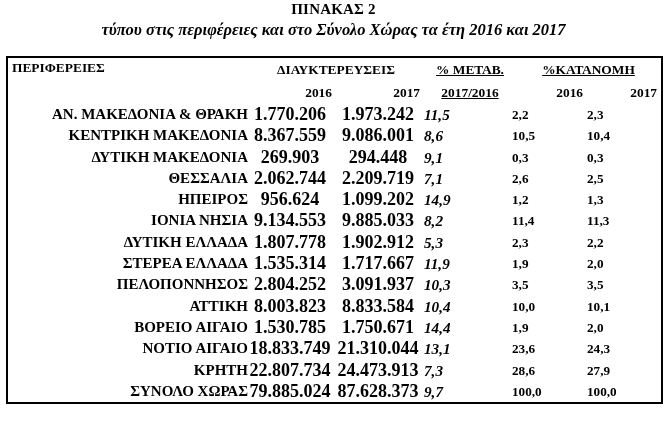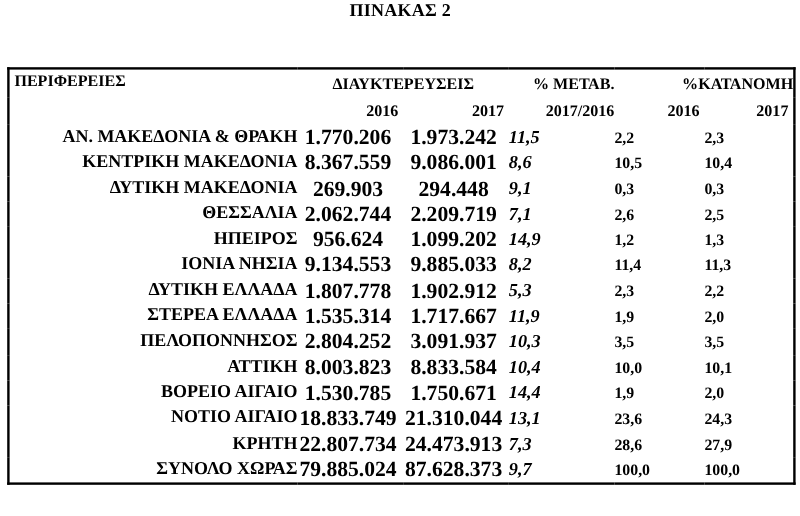--- a/index.html
+++ b/index.html
@@ -95,22 +95,23 @@
   .hdr-region {
     text-align: left;
     padding-left: 4px !important;
     vertical-align: top !important;
     line-height: 20px !important;
   }
   .hdr-center {
     text-align: center;
   }
   .hdr-left {
-    text-align: right;
+    text-align: center;
     padding-left: 4px !important;
+    text-decoration: underline;
   }
   .hdr-right {
     text-align: right;
     padding-right: 4px !important;
   }
   .hdr-rule {
     border-bottom: 1.5px solid #000;
   }
   .hdr-bottom-rule {
     border-bottom: 2px solid #000;
@@ -146,20 +147,21 @@
   }
 </style>
 </head>
 <body>
 
 <div class="page">
 
   <div class="title-block">
     <div class="table-number">ΠΙΝΑΚΑΣ 2</div>
     <div class="caption">
+      <span class="caption-line">τύπου στις περιφέρειες και στο Σύνολο Χώρας τα έτη 2016 και 2017</span>
     </div>
   </div>
 
   <div class="table-wrap">
     <table class="stats">
       <colgroup>
         <col style="width:241px">
         <col style="width:88px">
         <col style="width:88px">
         <col style="width:88px">

